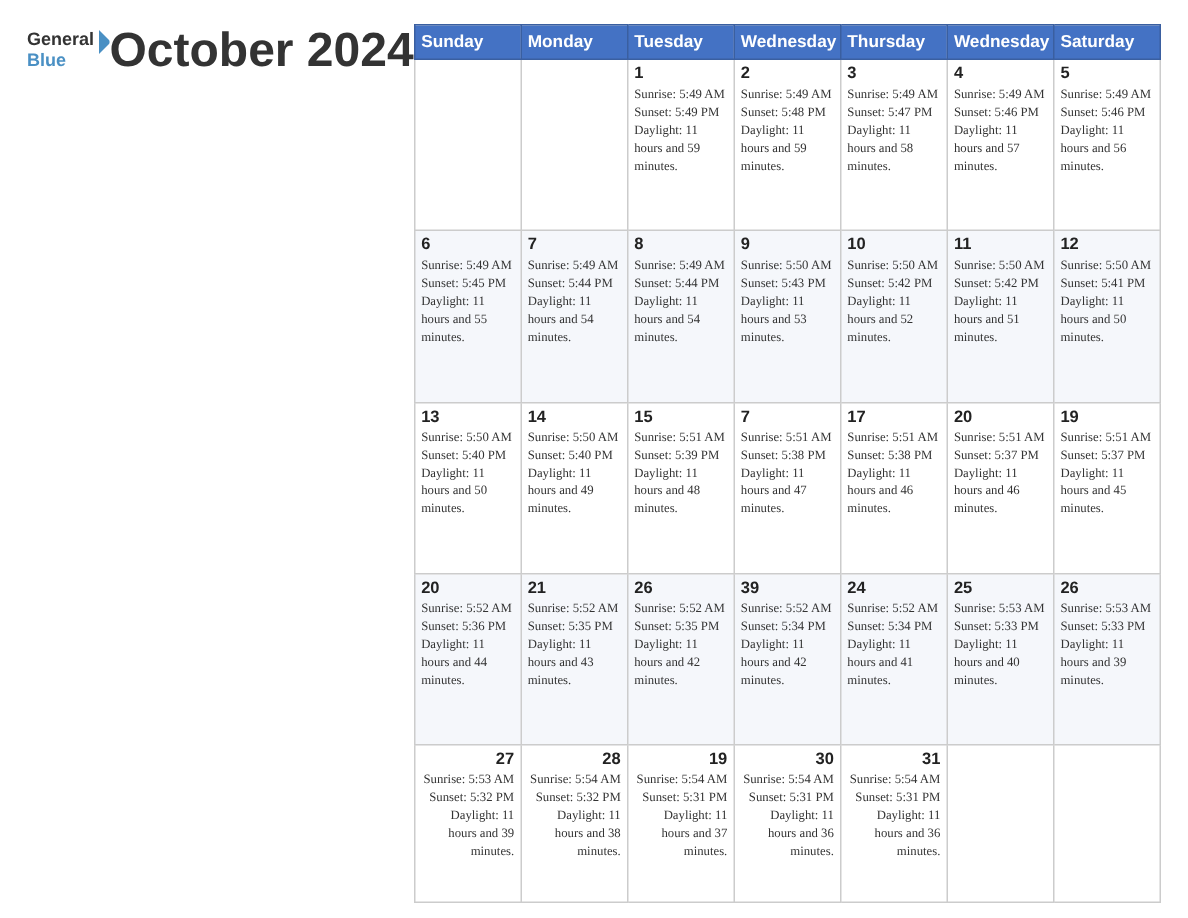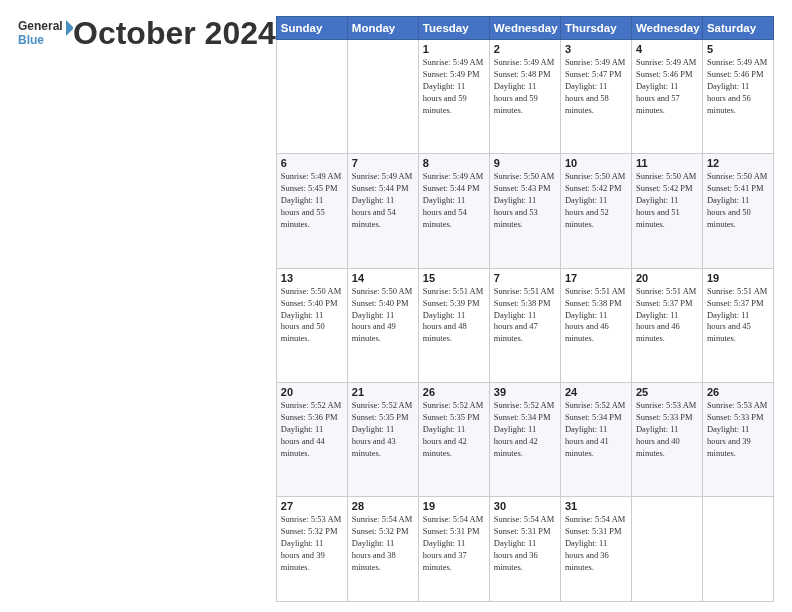--- a/index.html
+++ b/index.html
@@ -61,20 +61,21 @@
     .calendar td {
       border: 1px solid #ccc;
       vertical-align: top;
       padding: 3px 4px;
       font-size: 9px;
       color: #333;
       height: 88px;
     }
     .calendar tr:last-child td {
       height: 80px;
+      text-align: right;
     }
     .day-num {
       font-size: 11px;
       font-weight: bold;
       color: #222;
       display: block;
       margin-bottom: 2px;
     }
     .day-info {
       font-size: 8.5px;

